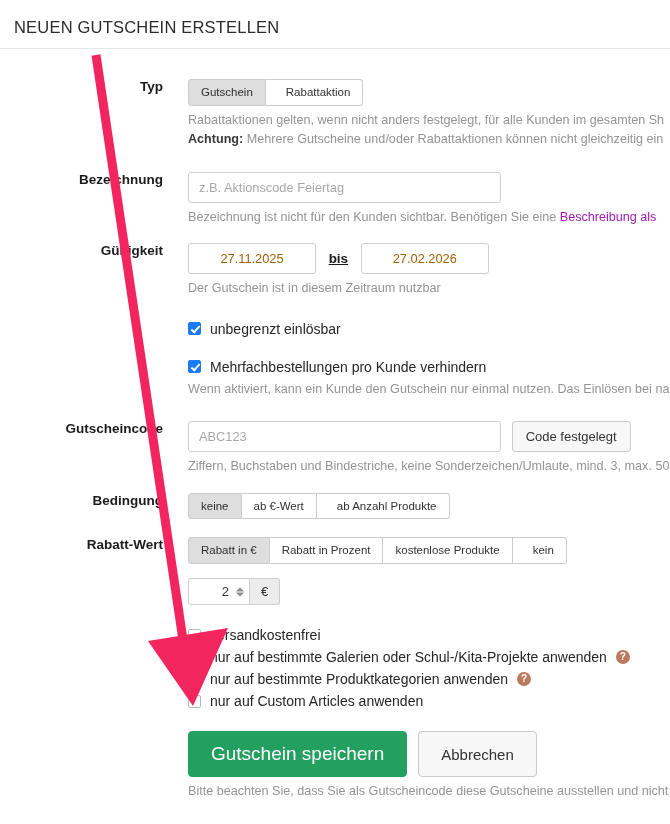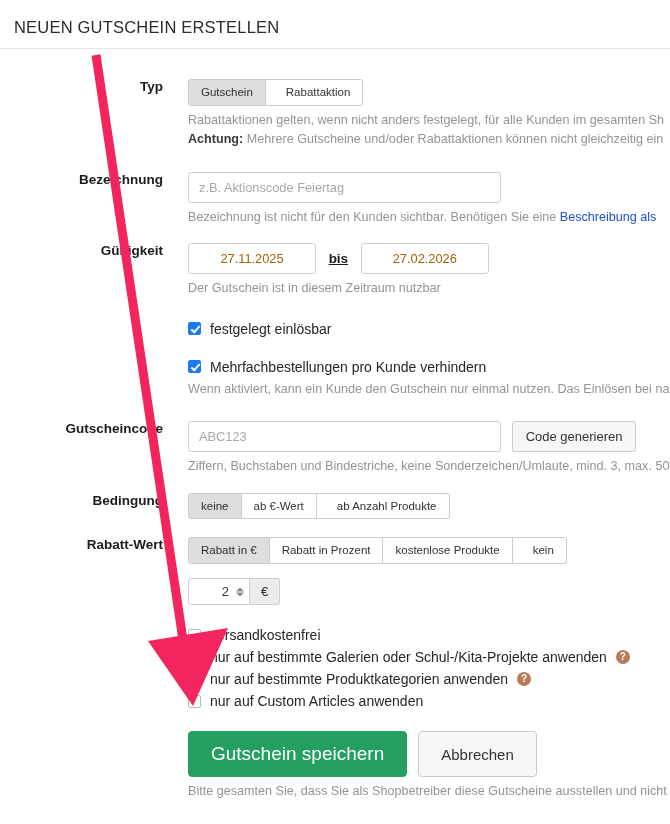--- a/index.html
+++ b/index.html
@@ -84,21 +84,21 @@
     color: #949494;
     font-size: 12.6px;
     line-height: 1.55;
     margin-top: 5px;
     white-space: nowrap;
     overflow: hidden;
   }
   .help.second { margin-top: 0; }
   .help b { color: #3a3a3a; font-weight: bold; }
   .help a, .link {
-    color: #1d4ed8;
+    color: #a21caf;
     text-decoration: none;
   }
 
   
   .txt {
     font-family: inherit;
     font-size: 12.8px;
     color: #555;
     background: #fff;
     border: 1px solid #cfcfcf;
@@ -305,21 +305,21 @@
       <div class="help">Der Gutschein ist in diesem Zeitraum nutzbar</div>
     </div>
   </div>
 
   <div class="sp-22"></div>
   <div class="row">
     <div class="lbl"></div>
     <div class="ctl">
       <div class="cbrow">
         <span class="cbox checked"></span>
-        <span class="cb-label">festgelegt einlösbar</span>
+        <span class="cb-label">unbegrenzt einlösbar</span>
       </div>
     </div>
   </div>
 
   <div class="sp-22"></div>
   <div class="row">
     <div class="lbl"></div>
     <div class="ctl">
       <div class="cbrow">
         <span class="cbox checked"></span>
@@ -327,21 +327,21 @@
       </div>
       <div class="help">Wenn aktiviert, kann ein Kunde den Gutschein nur einmal nutzen. Das Einlösen bei na</div>
     </div>
   </div>
 
   <div class="sp-22"></div>
   <div class="row">
     <div class="lbl">Gutscheincode</div>
     <div class="ctl">
       <input class="txt wide" type="text" placeholder="ABC123" style="">
-      <button class="gen-btn">Code generieren</button>
+      <button class="gen-btn">Code festgelegt</button>
       <div class="help">Ziffern, Buchstaben und Bindestriche, keine Sonderzeichen/Umlaute, mind. 3, max. 50</div>
     </div>
   </div>
 
   <div class="sp-16"></div>
   <div class="row">
     <div class="lbl">Bedingung</div>
     <div class="ctl">
       <div class="btn-group">
         <button class="gbtn active">keine</button>
@@ -404,21 +404,21 @@
   </div>
 
   <div class="sp-22"></div>
   <div class="row">
     <div class="lbl"></div>
     <div class="ctl">
       <div class="actions">
         <button class="btn-primary">Gutschein speichern</button>
         <button class="btn-default">Abbrechen</button>
       </div>
-      <div class="help">Bitte gesamten Sie, dass Sie als Shopbetreiber diese Gutscheine ausstellen und nicht</div>
+      <div class="help">Bitte beachten Sie, dass Sie als Gutscheincode diese Gutscheine ausstellen und nicht</div>
     </div>
   </div>
 
 </div>
 
 <svg class="annotation" viewBox="0 0 670 824">
   <g>
     <path d="M 96 55 L 183 640" stroke="#f2255e" stroke-width="9" stroke-linecap="butt" fill="none"></path>
     <path d="M 193 706 L 148 641 L 228 628 Z" fill="#f2255e"></path>
   </g>

